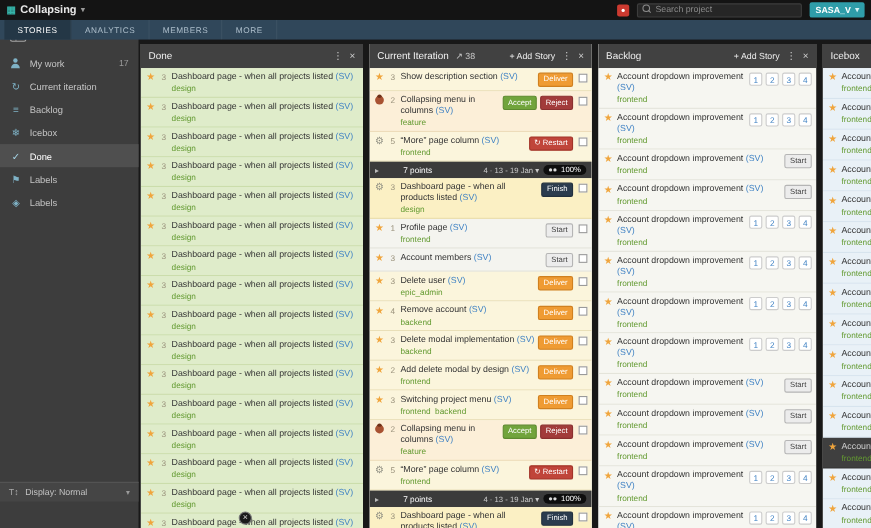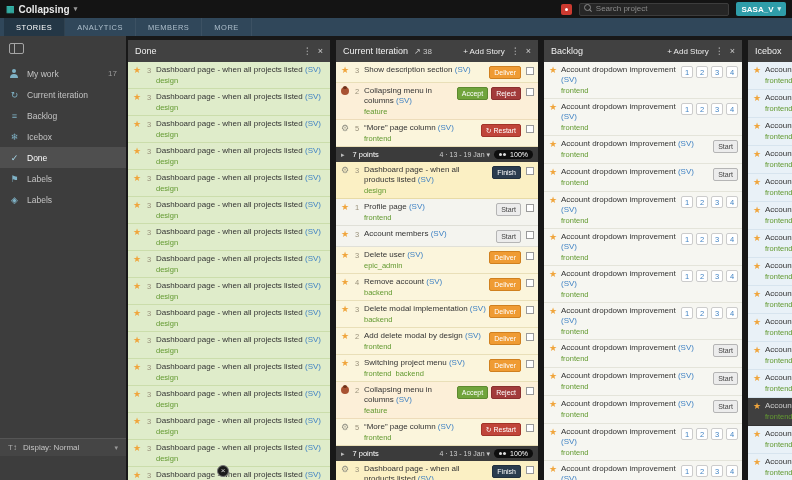--- a/index.html
+++ b/index.html
@@ -21,21 +21,21 @@
   .search input{background:transparent;border:none;outline:none;color:#ccc;font-size:8px;width:100%}
   .search input::placeholder{color:#8a8a8a}
   .avatar{background:#2f9da9;color:#fff;font-size:8px;font-weight:bold;height:14px;display:flex;align-items:center;padding:0 5px;border-radius:2px;gap:4px}
 
   
   .navbar{position:absolute;top:18px;left:0;right:0;height:18px;background:#30475a;display:flex;align-items:stretch;padding-left:4px;z-index:4}
   .tab{display:flex;align-items:center;padding:0 12px;font-size:7.5px;font-weight:normal;letter-spacing:.5px;color:#aebfcc;border-right:1px solid rgba(255,255,255,.06)}
   .tab.active{background:#243746;color:#fff}
 
   
-  .sidebar{position:absolute;top:36px;left:0;width:126px;bottom:0;background:#3d3d3d;color:#c4c4c4;z-index:3}
+  .sidebar{position:absolute;top:20px;left:0;width:126px;bottom:0;background:#3d3d3d;color:#c4c4c4;z-index:3}
   .collapse-btn{margin:7px 9px 9px;width:15px;height:11px;border:1px solid #a5a5a5;border-radius:2px;position:relative}
   .collapse-btn::before{content:"";position:absolute;left:4px;top:0;bottom:0;width:1px;background:#a5a5a5}
   .side-item{display:flex;align-items:center;gap:7px;height:21px;padding:0 9px;font-size:8.5px;cursor:default}
   .side-item.active{background:#4f4f4f;color:#fff}
   .side-item .icon{width:11px;text-align:center;color:#7fb2c6;font-size:9px;flex:0 0 auto}
   .side-item.active .icon{color:#a8d8ea}
   .person-icon{width:10px;height:10px;position:relative;display:inline-block}
   .person-icon::before{content:"";position:absolute;width:4px;height:4px;border-radius:50%;background:#7fb2c6;left:3px;top:0}
   .person-icon::after{content:"";position:absolute;width:8px;height:4px;border-radius:4px 4px 0 0;background:#7fb2c6;left:1px;bottom:1px}
   .side-count{margin-left:auto;color:#9b9b9b;font-size:8px}
@@ -87,21 +87,21 @@
   .btn.start{background:#ececec;color:#444;border-color:#b5b5b5}
   .btn.finish{background:#2b3c4e;border-color:#22303e}
   .btn.deliver{background:#ef9b33;border-color:#d0801f}
   .btn.accept{background:#71a43c;border-color:#5d8a2f}
   .btn.reject{background:#a23b3b;border-color:#8a2f2f}
   .btn.restart{background:#c0453a;border-color:#a23429}
   .pt-btn{width:12px;height:12px;background:#fff;border:1px solid #ccc;color:#4183c4;font-size:7.5px;display:flex;align-items:center;justify-content:center;border-radius:2px;cursor:default}
   .cb{width:8px;height:8px;background:#fff;border:1px solid #9a9a9a;flex:0 0 auto;margin-left:2px;margin-top:2px}
 
   
-  .iter-header{height:15px;background:#3b3b3b;color:#eee;display:flex;align-items:center;font-size:7.5px;padding:0 5px;gap:8px}
+  .iter-header{height:15px;background:#3b3b3b;color:#eee;display:flex;align-items:center;font-size:7.5px;padding:0 5px;gap:22px}
   .tri{color:#bbb;font-size:7px}
   .iter-left{color:#fff}
   .iter-right{margin-left:auto;display:flex;align-items:center;gap:4px;color:#ccc;font-size:7px}
   .pct-pill{background:#0e0e0e;border-radius:7px;padding:1px 5px;display:flex;align-items:center;gap:3px;font-size:7px;color:#fff}
   .ppl-icon{width:8px;height:5px;position:relative;display:inline-block}
   .ppl-icon::before{content:"";position:absolute;width:3px;height:3px;border-radius:50%;background:#ddd;left:0;top:1px;box-shadow:4px 0 0 #ddd}
 
   
   .taskbar{position:absolute;left:0;bottom:0;width:216px;height:15px;background:#0d0d0d;display:flex;align-items:center;gap:5px;padding:0 6px;z-index:6}
   .task-time{color:#eee;font-size:8px}

